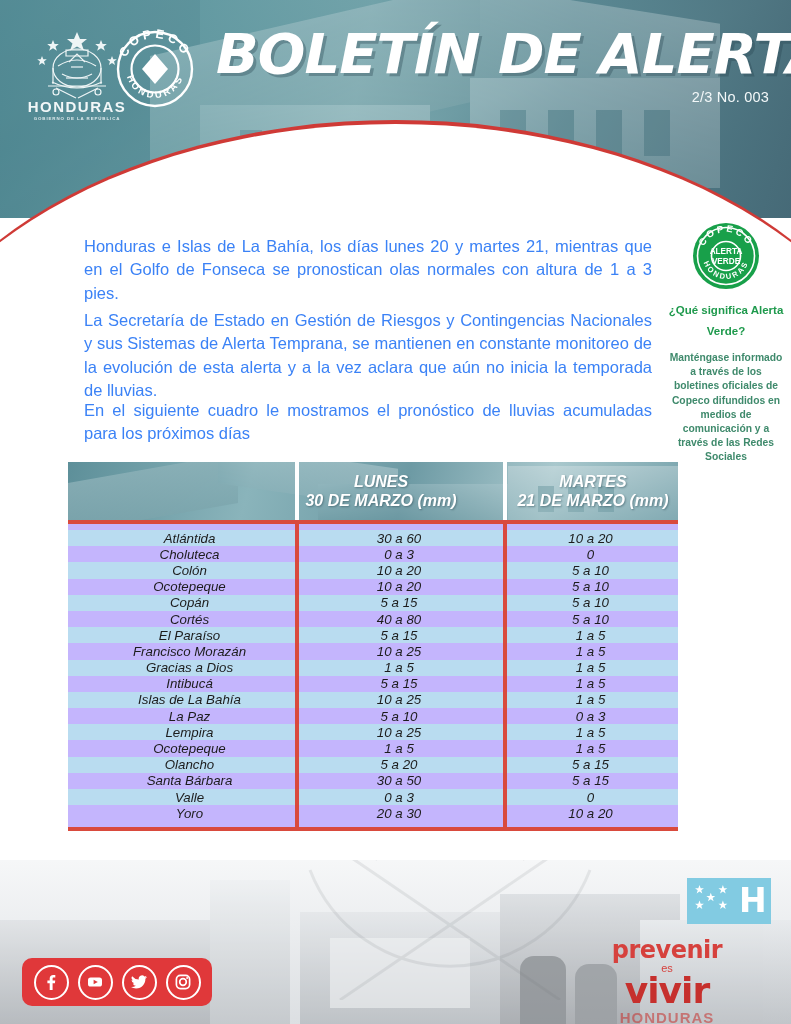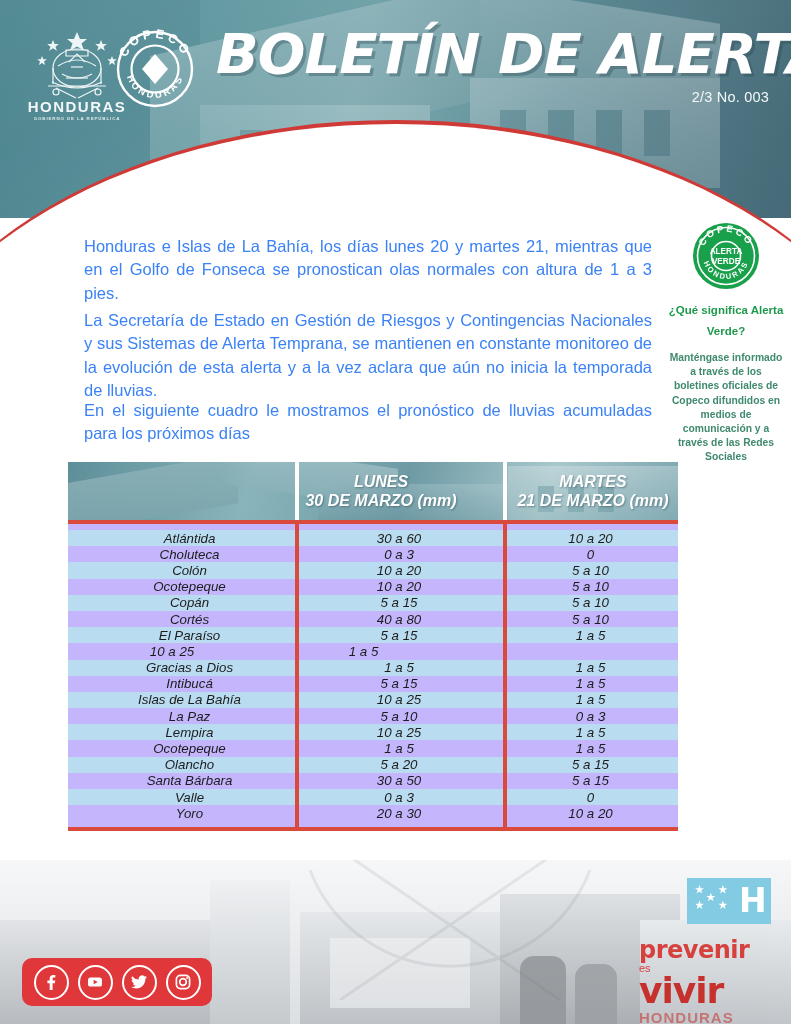--- a/index.html
+++ b/index.html
@@ -140,21 +140,21 @@
     background:#e0383a;border-radius:10px;display:flex;align-items:center;justify-content:center;gap:9px;z-index:14;
   }
   .sic{width:31px;height:31px;border:2px solid #fff;border-radius:50%;display:flex;align-items:center;justify-content:center;}
   .flagbadge{
     position:absolute;left:687px;top:878px;width:84px;height:46px;background:#82cbe2;z-index:14;
     display:flex;align-items:center;
   }
   .flagstars{position:relative;width:52px;height:46px;}
   .flagstars svg{position:absolute;left:0;top:0;}
   .flagH{font-size:33px;font-weight:bold;color:#fff;font-family:"DejaVu Sans","Liberation Sans",sans-serif;line-height:46px;}
-  .prevenir{position:absolute;left:639px;top:938px;width:130px;text-align:left;z-index:14;}
+  .prevenir{position:absolute;left:602px;top:938px;width:130px;text-align:center;z-index:14;}
   .prevenir .p1{font-size:24px;color:#d6413d;font-weight:bold;letter-spacing:-.5px;line-height:24px;font-family:"DejaVu Sans","Liberation Sans",sans-serif;}
   .prevenir .p2{font-size:11px;color:#d6413d;font-weight:normal;line-height:12px;}
   .prevenir .p3{font-size:36px;color:#c6302d;font-weight:bold;letter-spacing:-1px;line-height:34px;font-family:"DejaVu Sans","Liberation Sans",sans-serif;}
   .prevenir .p4{font-size:15px;color:#c6302d;font-weight:bold;letter-spacing:1px;line-height:15px;margin-top:2px;opacity:.55;}
 </style>
 </head>
 <body>
 
 <div class="page">
 
@@ -339,20 +339,21 @@
             <div class="c-dep">Cortés</div>
             <div class="c-lun">40 a 80</div>
             <div class="c-mar">5 a 10</div>
           </div>
           <div class="row alt">
             <div class="c-dep">El Paraíso</div>
             <div class="c-lun">5 a 15</div>
             <div class="c-mar">1 a 5</div>
           </div>
           <div class="row">
+            <div class="c-dep">Francisco Morazán</div>
             <div class="c-lun">10 a 25</div>
             <div class="c-mar">1 a 5</div>
           </div>
           <div class="row alt">
             <div class="c-dep">Gracias a Dios</div>
             <div class="c-lun">1 a 5</div>
             <div class="c-mar">1 a 5</div>
           </div>
           <div class="row">
             <div class="c-dep">Intibucá</div>

